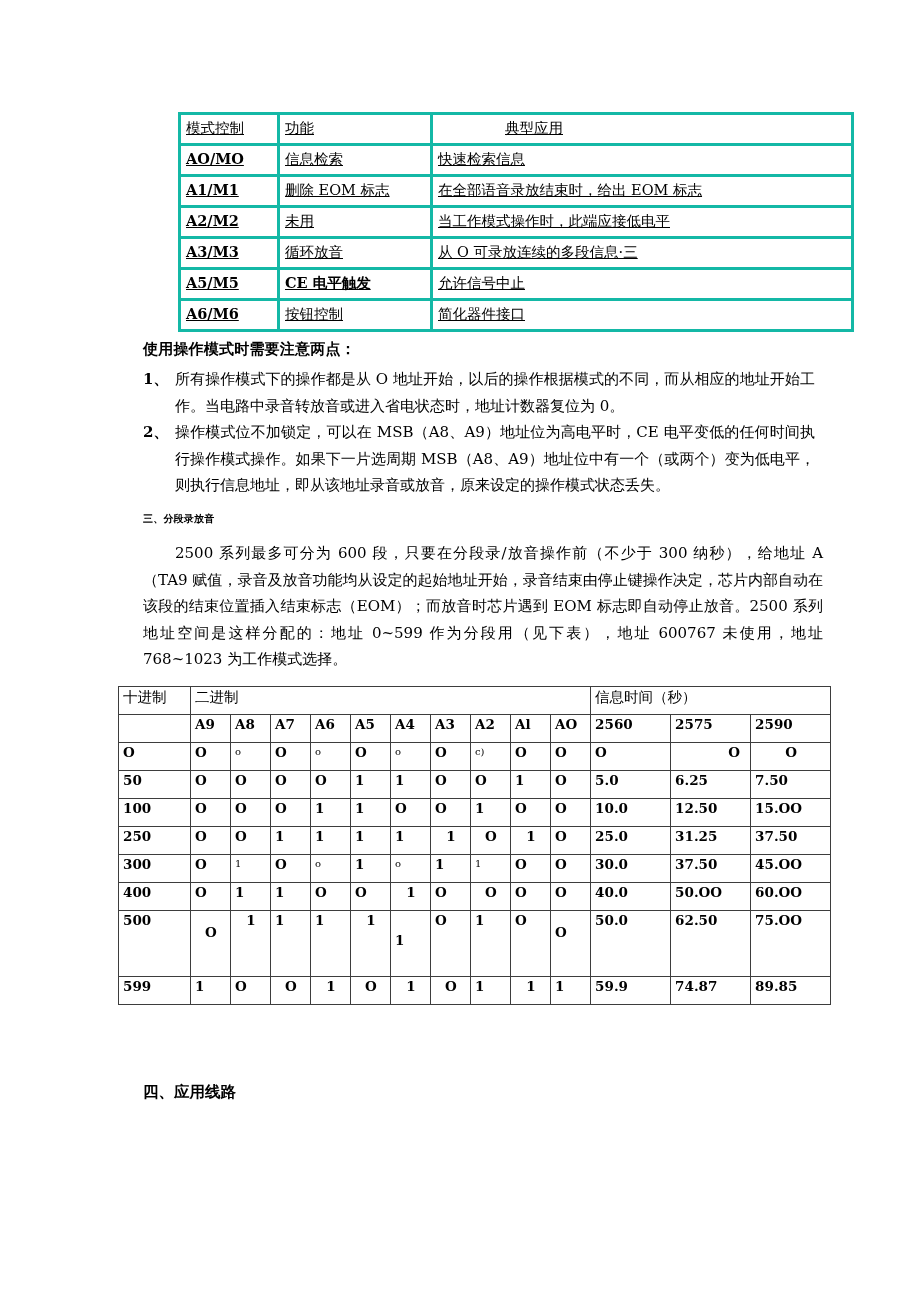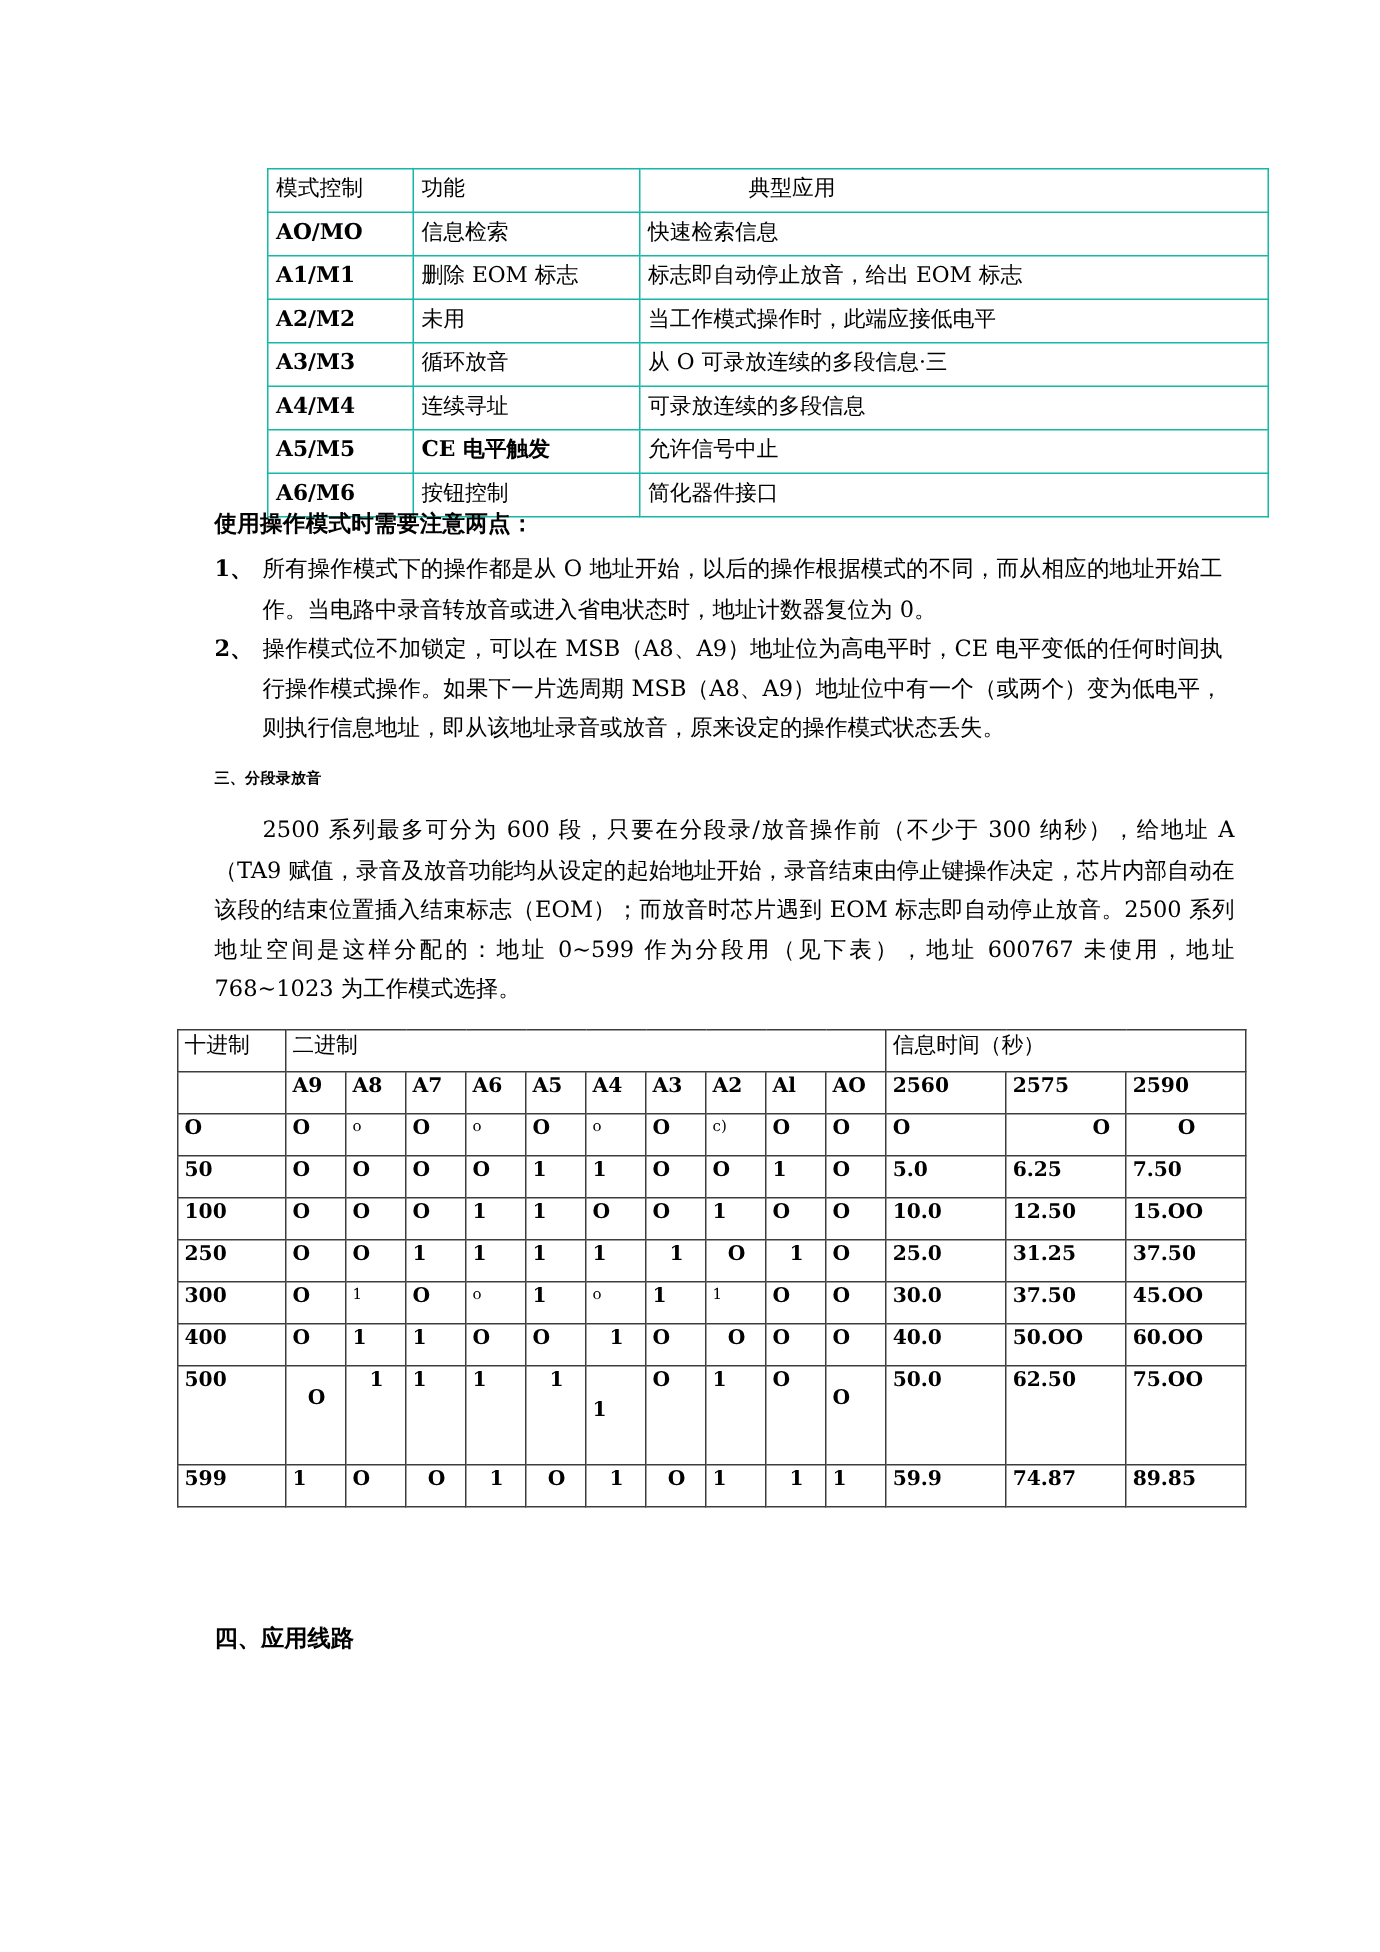--- a/index.html
+++ b/index.html
@@ -25,27 +25,28 @@
     left: 178px;
     top: 112px;
     width: 567px;
   }
   table.mode-table {
     border-collapse: collapse;
     width: 100%;
     table-layout: fixed;
   }
   table.mode-table td {
-    border: 1px solid #14b8a6;
+    border: 3px solid #14b8a6;
     padding: 2px 5px 3px 5px;
     font-size: 14.5px;
     line-height: 1.15;
     height: 23px;
     vertical-align: middle;
     white-space: nowrap;
+    text-decoration: underline;
   }
   table.mode-table td.c1 { width: 86px; }
   table.mode-table td.c2 { width: 140px; }
   table.mode-table td.c3 { width: 341px; }
   .mode-table .hdr-mid { text-align: left; }
   .mode-table .hdr-app { text-align: left; padding-left: 72px; }
   .mode-table .bold { font-weight: bold; }
 
   
   .h-bold {
@@ -133,36 +134,31 @@
           <td class="c3 hdr-app">典型应用</td>
         </tr>
         <tr>
           <td class="c1 bold">AO/MO</td>
           <td class="c2">信息检索</td>
           <td class="c3">快速检索信息</td>
         </tr>
         <tr>
           <td class="c1 bold">A1/M1</td>
           <td class="c2">删除 EOM 标志</td>
-          <td class="c3">标志即自动停止放音，给出 EOM 标志</td>
+          <td class="c3">在全部语音录放结束时，给出 EOM 标志</td>
         </tr>
         <tr>
           <td class="c1 bold">A2/M2</td>
           <td class="c2">未用</td>
           <td class="c3">当工作模式操作时，此端应接低电平</td>
         </tr>
         <tr>
           <td class="c1 bold">A3/M3</td>
           <td class="c2">循环放音</td>
           <td class="c3">从 O 可录放连续的多段信息·三</td>
-        </tr>
-        <tr>
-          <td class="c1 bold">A4/M4</td>
-          <td class="c2">连续寻址</td>
-          <td class="c3">可录放连续的多段信息</td>
         </tr>
         <tr>
           <td class="c1 bold">A5/M5</td>
           <td class="c2 bold">CE 电平触发</td>
           <td class="c3">允许信号中止</td>
         </tr>
         <tr>
           <td class="c1 bold">A6/M6</td>
           <td class="c2">按钮控制</td>
           <td class="c3">简化器件接口</td>

